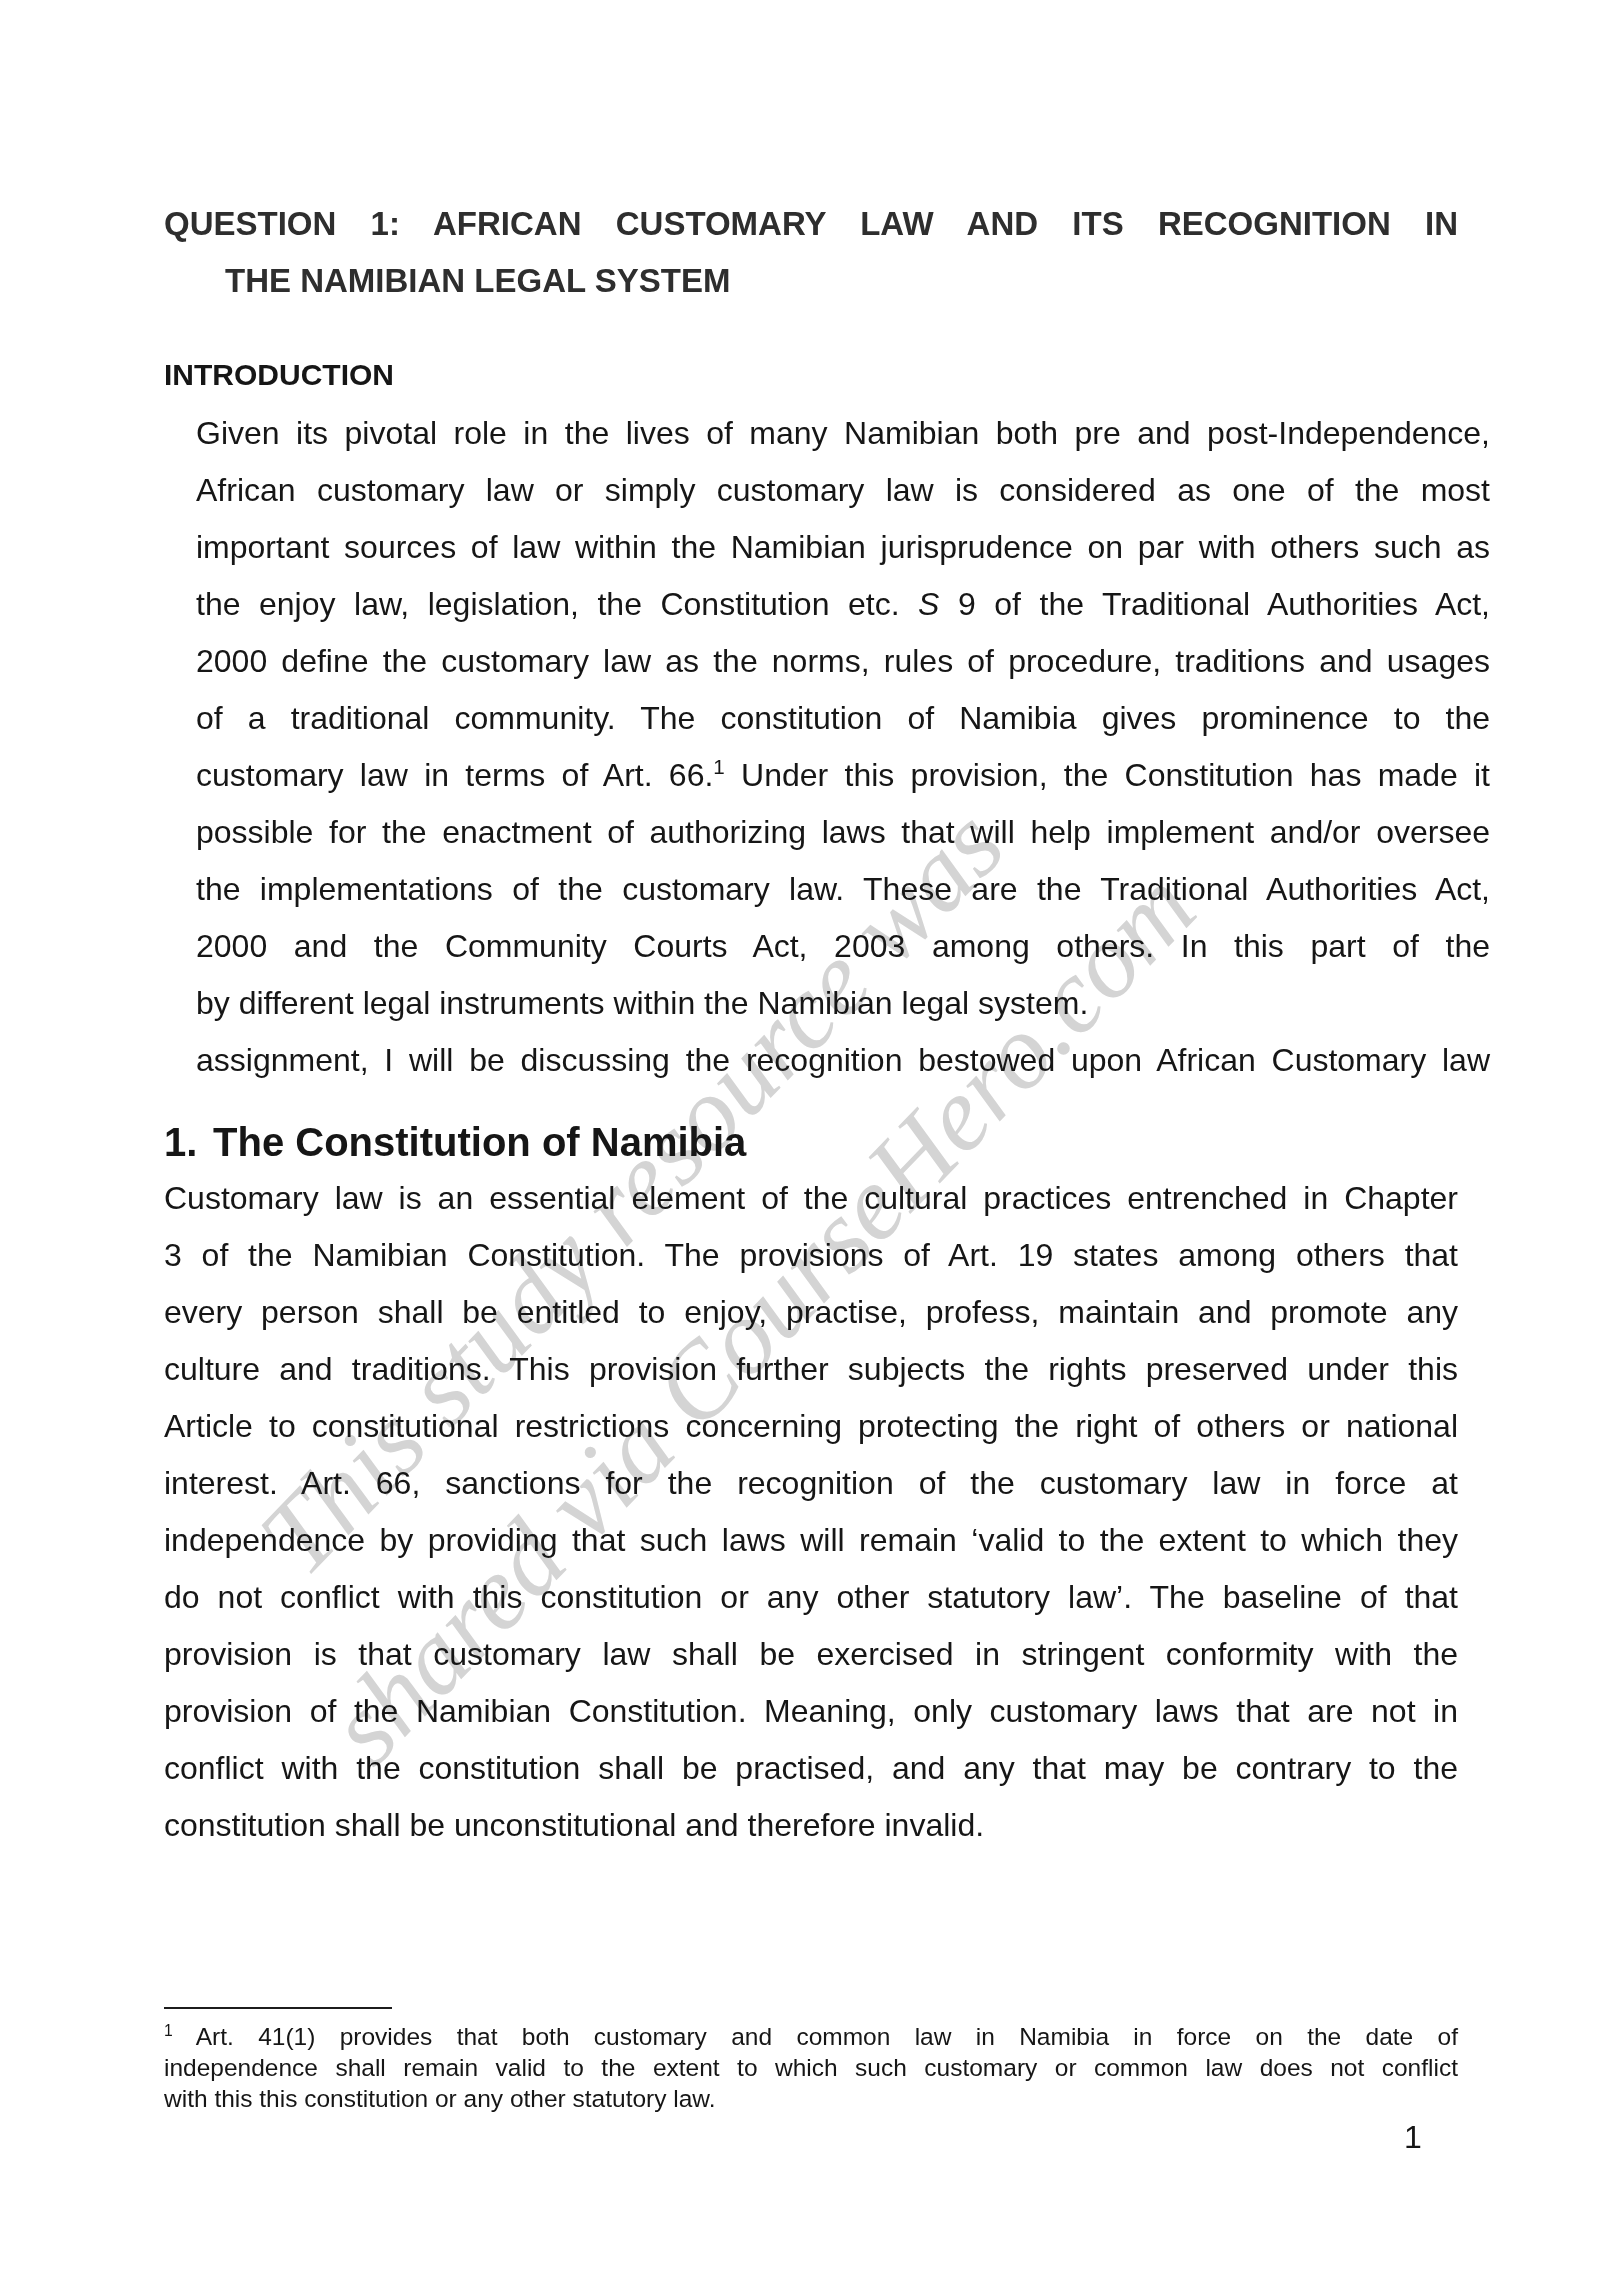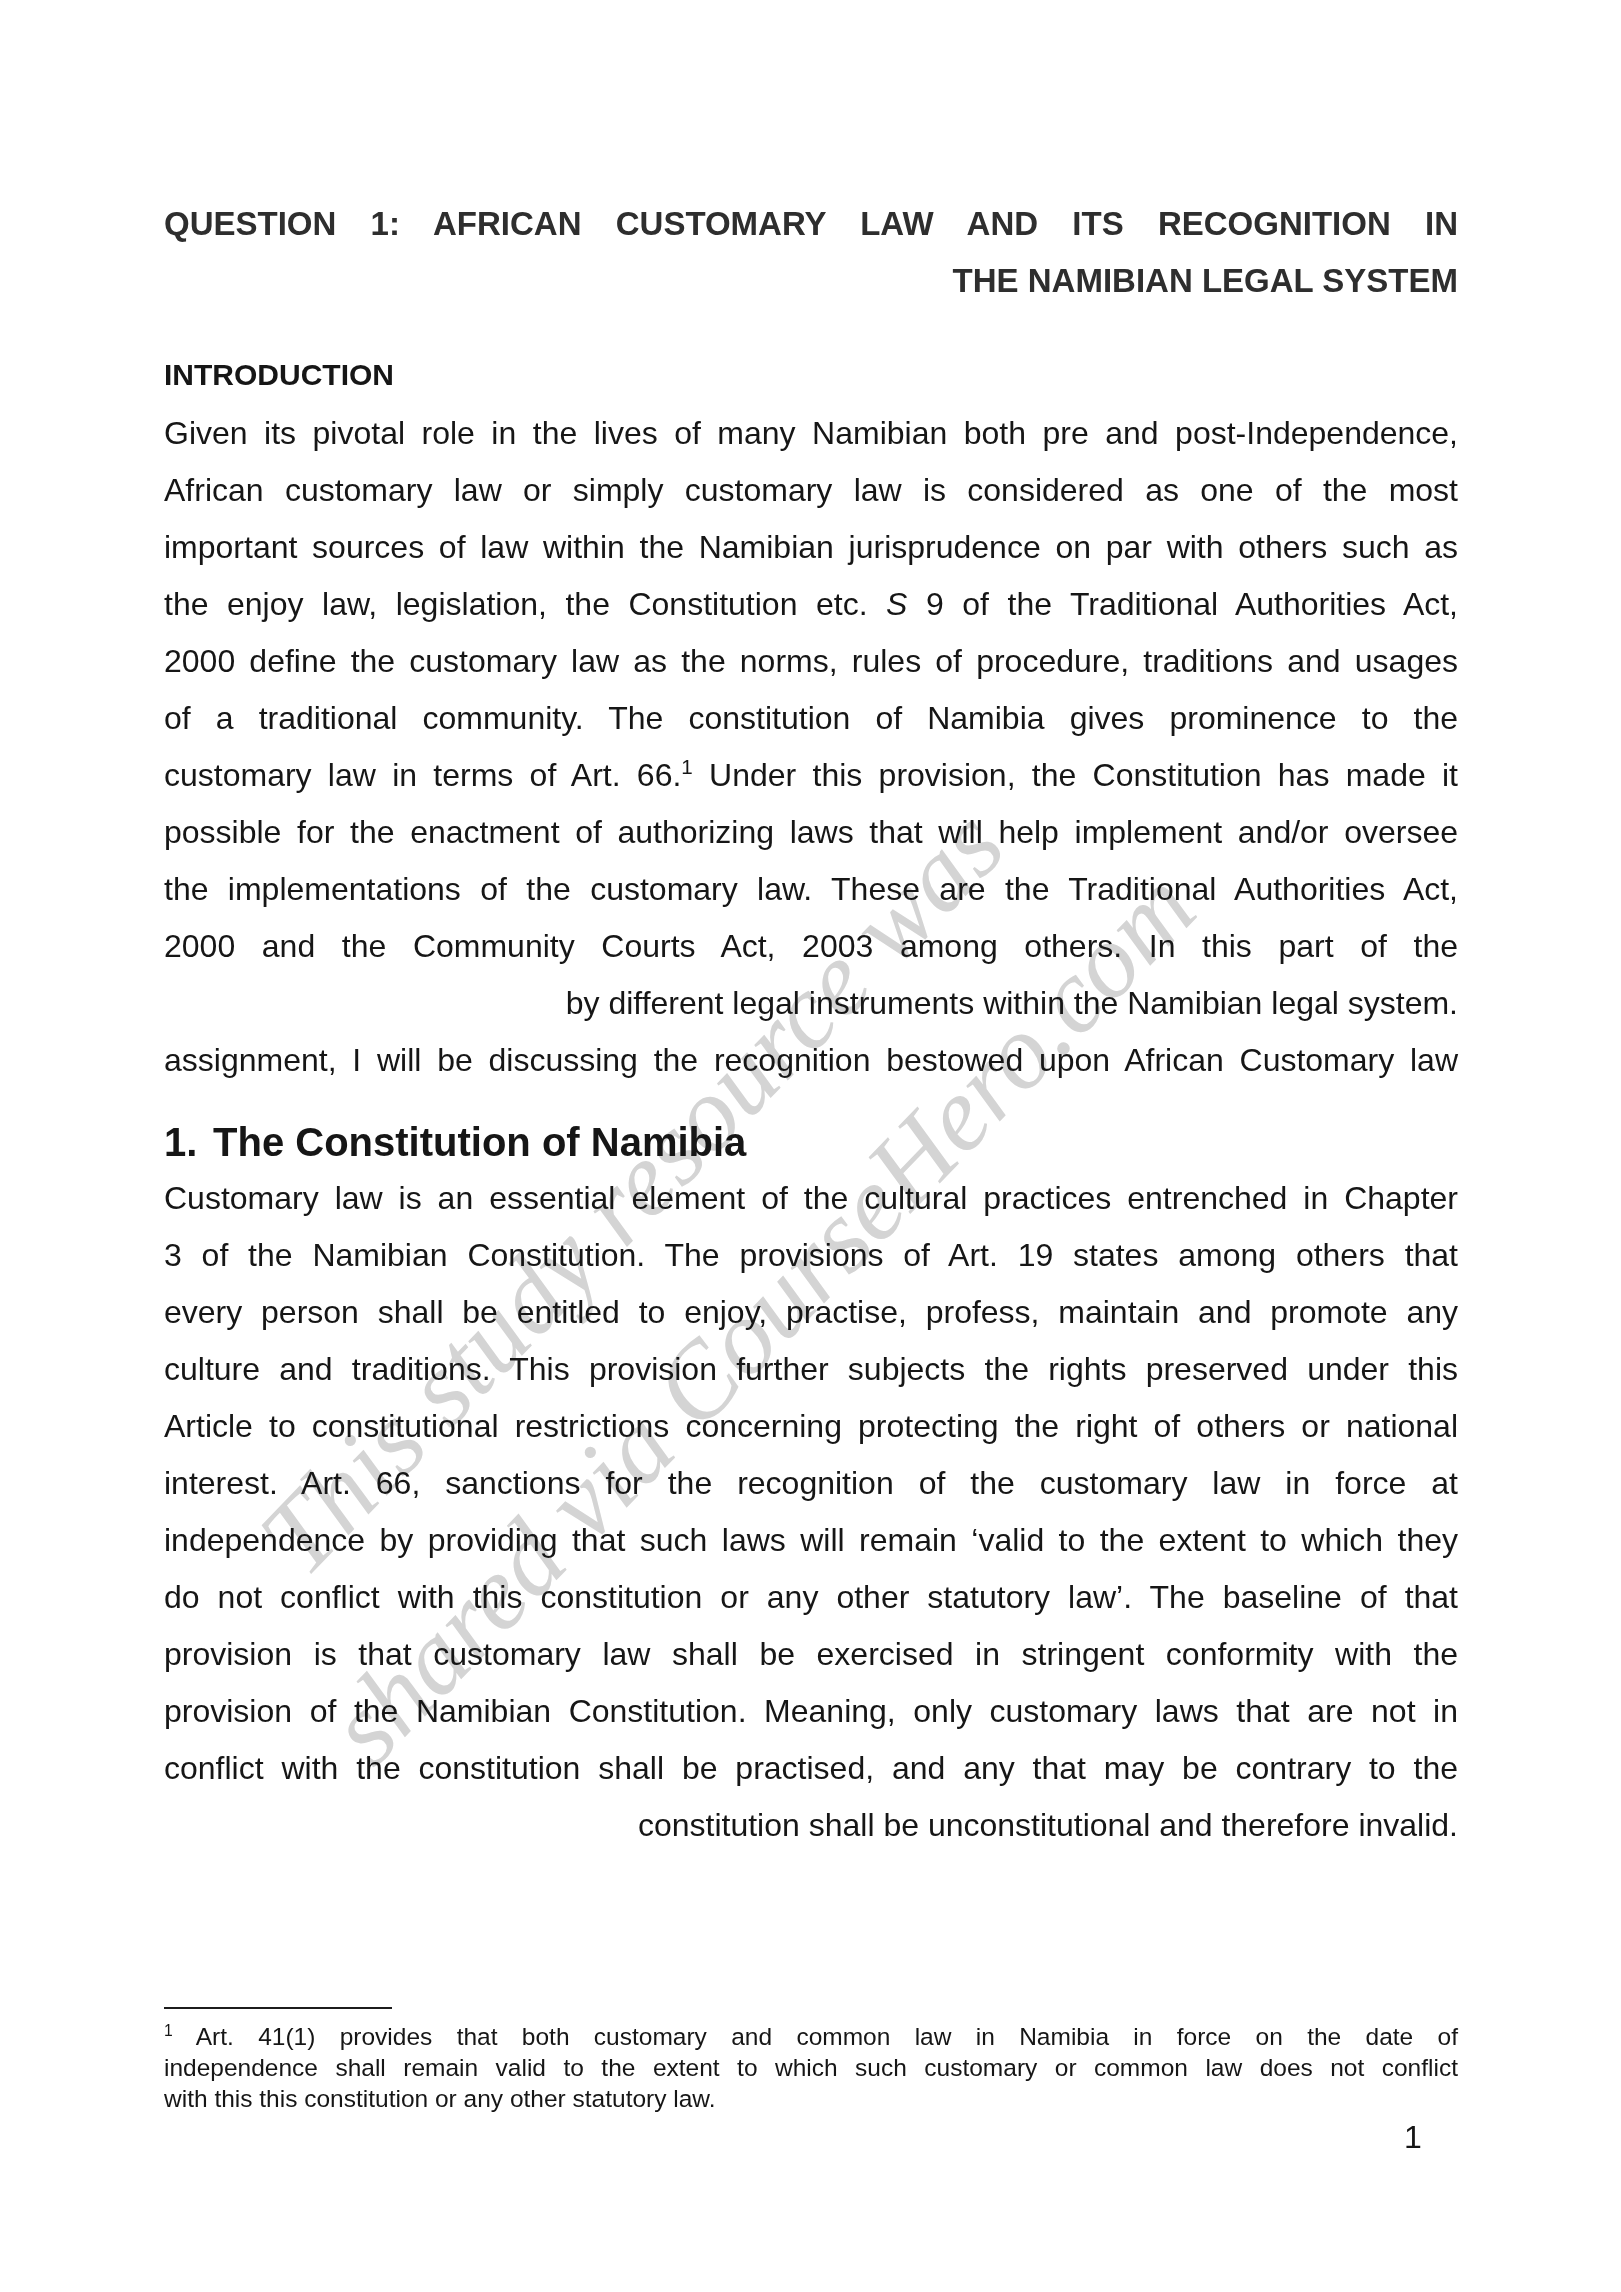--- a/index.html
+++ b/index.html
@@ -27,25 +27,25 @@
     white-space:nowrap;
     user-select:none;
   }
   
   .block{position:absolute;left:164px;width:1294px;}
   .doc-title{top:189px;font-size:33px;font-weight:bold;line-height:69px;color:#2e2e2e;}
   .doc-title .jl{text-align:justify;text-align-last:justify;}
   .doc-title .indent{padding-left:61px;}
   .h-intro{top:346px;font-size:30px;font-weight:bold;line-height:57px;}
   .para{font-size:32px;line-height:57px;}
-  .para-1{top:405px;}
+  .para-1{top:405px;margin-left:32px;}
   .h-section{top:1114px;font-size:40px;font-weight:bold;line-height:57px;}
   .h-section .num{margin-right:15.7px;}
   .para-2{top:1170px;}
-  .line{height:57px;overflow:visible;text-align:right;}
+  .line{height:57px;overflow:visible;}
   .jl{text-align:justify;text-align-last:justify;}
   .para sup{font-size:20.6px;vertical-align:super;line-height:0;}
   
   .footnote-rule{
     position:absolute;left:164px;top:2007px;
     width:228px;height:0;
     border-top:2.9px solid #1c1c1c;
   }
   .footnote{top:2021px;font-size:24.5px;line-height:31px;}
   .footnote .fline{height:31px;}

